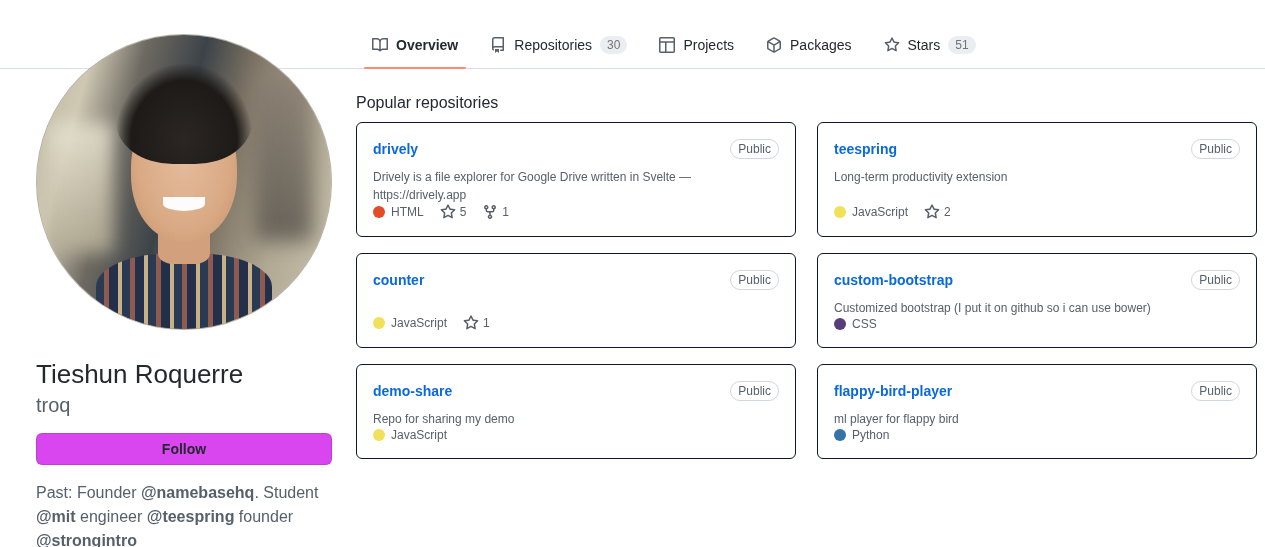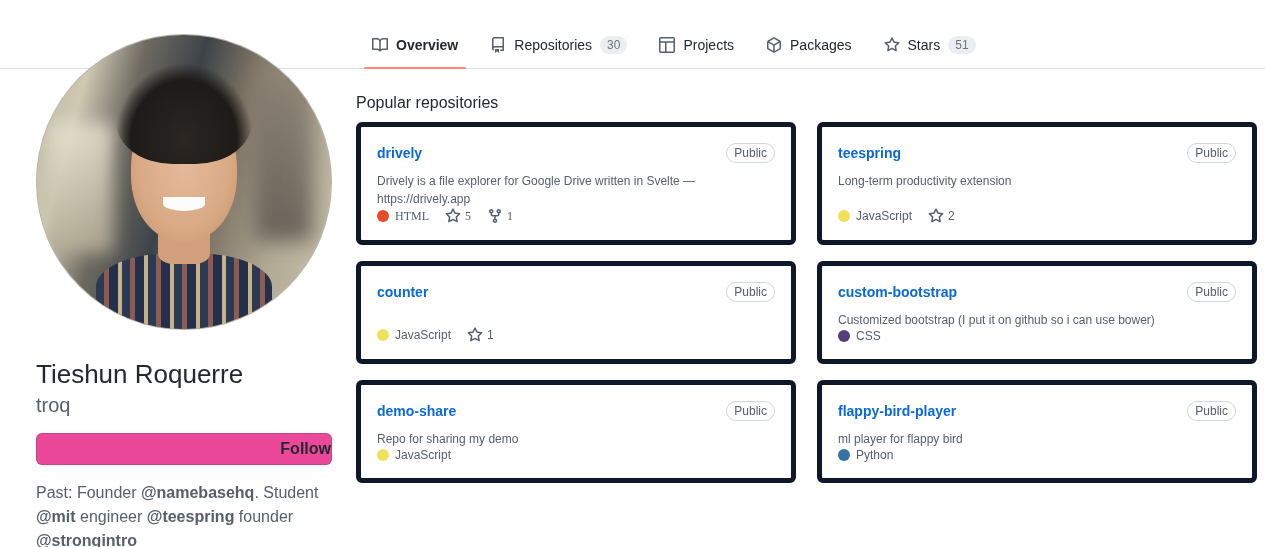--- a/index.html
+++ b/index.html
@@ -92,39 +92,39 @@
   }
   .av-neck {
     position: absolute; left: 41%; bottom: 22%; width: 18%; height: 12%;
     background: #d2a07c; border-radius: 0 0 30% 30%;
   }
 
   .pname { margin-top: 28px; font-size: 26px; font-weight: normal; line-height: 1.25; color: #24292f; }
   .plogin { font-size: 20px; font-weight: normal; color: #57606a; line-height: 24px; margin-top: 2px; }
   .follow-btn {
     margin-top: 16px; width: 296px; height: 32px;
-    background: #ec4899; border: 1px solid rgba(27,31,36,0.15);
-    border-radius: 6px; font-size: 16px; font-weight: bold; color: #24292f;
-    display: flex; align-items: center; justify-content: flex-end; cursor: pointer;
+    background: #d946ef; border: 1px solid rgba(27,31,36,0.15);
+    border-radius: 6px; font-size: 14px; font-weight: bold; color: #24292f;
+    display: flex; align-items: center; justify-content: center; cursor: pointer;
   }
   .bio { margin-top: 16px; font-size: 16px; line-height: 24px; color: #57606a; width: 290px; }
   .bio a { color: #57606a; font-weight: bold; text-decoration: none; }
 
   
   .repos-head {
     position: absolute; left: 356px; top: 94px;
     font-size: 16px; color: #24292f;
   }
   .repo-grid {
     position: absolute; left: 356px; top: 122px;
     width: 901px;
     display: grid; grid-template-columns: 440px 440px; gap: 16px 21px;
   }
   .repo-card {
-    border: 5px solid #0f172a; border-radius: 6px;
+    border: 1px solid #0f172a; border-radius: 6px;
     padding: 16px; background: #fff;
     display: flex; flex-direction: column;
   }
   .repo-top { display: flex; align-items: flex-start; justify-content: space-between; }
   .repo-name {
     font-size: 14px; font-weight: bold; color: #0969da;
     text-decoration: none; cursor: pointer; line-height: 21px;
   }
   .vis-badge {
     font-size: 12px; line-height: 18px; color: #57606a;
@@ -223,21 +223,21 @@
 
   <div class="repos-head">Popular repositories</div>
 
   <div class="repo-grid" id="repo-grid">
       <div class="repo-card c1">
         <div class="repo-top">
           <a class="repo-name">drively</a>
           <span class="vis-badge">Public</span>
         </div>
         <div class="repo-desc">Drively is a file explorer for Google Drive written in Svelte — https://drively.app</div>
-        <div class="repo-meta" style="margin-top: auto; font-family: Liberation Serif, serif;">
+        <div class="repo-meta" style="margin-top: auto;">
           <span class="lang">
             <span class="dot" style="background: rgb(227, 76, 38);"></span>
             <span>HTML</span>
           </span>
           <span class="meta-link">
             <span>
               <svg viewBox="0 0 16 16">
                 <path d="M8 .25a.75.75 0 0 1 .673.418l1.882 3.815 4.21.612a.75.75 0 0 1 .416 1.279l-3.046 2.97.719 4.192a.751.751 0 0 1-1.088.791L8 12.347l-3.766 1.98a.75.75 0 0 1-1.088-.79l.72-4.194L.818 6.374a.75.75 0 0 1 .416-1.28l4.21-.611L7.327.668A.75.75 0 0 1 8 .25Zm0 2.445L6.615 5.5a.75.75 0 0 1-.564.41l-3.097.45 2.24 2.184a.75.75 0 0 1 .216.664l-.528 3.084 2.769-1.456a.75.75 0 0 1 .698 0l2.77 1.456-.53-3.084a.75.75 0 0 1 .216-.664l2.24-2.183-3.096-.45a.75.75 0 0 1-.564-.41L8 2.694Z"></path>
               </svg>
             </span>

